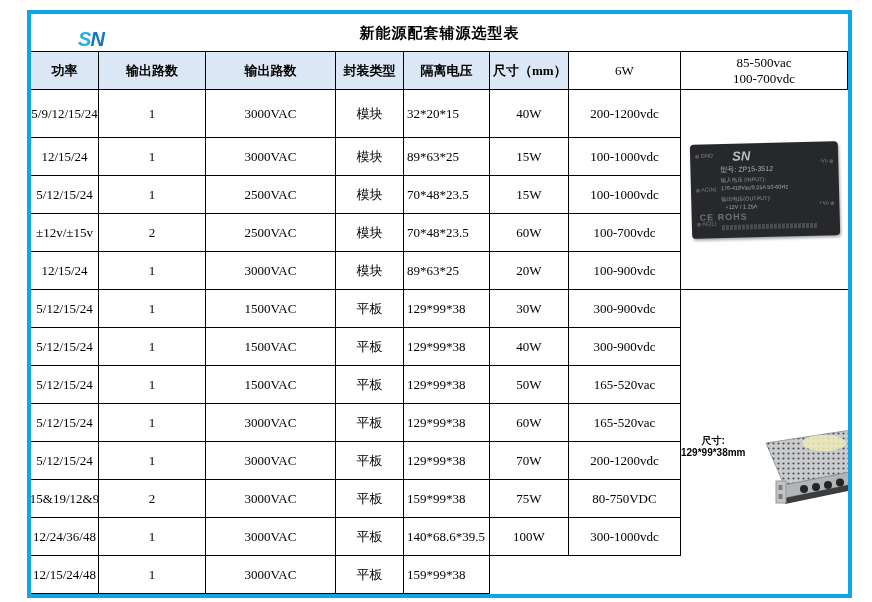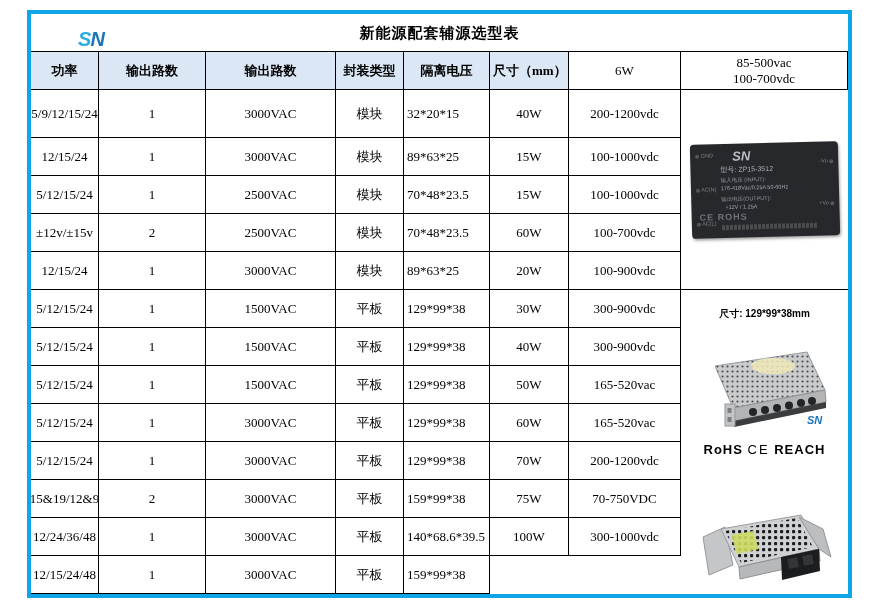--- a/index.html
+++ b/index.html
@@ -29,21 +29,21 @@
     grid-column:1/-1;border-right:none;position:relative;
     display:flex;align-items:center;justify-content:center;
   }
   .doc-title{font-weight:bold;font-size:15px;letter-spacing:1px;}
   .logo{position:absolute;left:20px;top:2px;width:80px;text-align:center;line-height:1;}
   .logo-word{font-style:italic;font-weight:bold;font-size:20px;font-family:"Liberation Sans","DejaVu Sans",sans-serif;letter-spacing:-1px;}
   .logo-s{color:#29abe2;}
   .logo-n{color:#1b75bb;}
   
   .remarks-a{grid-area:3/8/8/9;}
-  .remarks-b{grid-area:8/8/16/9;flex-direction:column;justify-content:flex-start;padding-top:18px;border-bottom:none;}
+  .remarks-b{grid-area:8/8/16/9;flex-direction:row;justify-content:flex-start;padding-top:18px;border-bottom:none;}
   
   .module-photo{
     width:148px;height:94px;background:#26282b;border-radius:4px;position:relative;
     transform:rotate(-1.5deg);color:#8e9296;text-align:left;
     font-family:"Liberation Sans","DejaVu Sans",sans-serif;
     box-shadow:1px 2px 3px rgba(0,0,0,.35);
   }
   .module-photo .m-logo{position:absolute;left:42px;top:5px;font-style:italic;font-weight:bold;font-size:13px;color:#b9bdc1;}
   .module-photo .m-model{position:absolute;left:30px;top:22px;font-size:7px;color:#aeb2b6;}
   .module-photo .m-l1{position:absolute;left:30px;top:33px;font-size:5.5px;}
@@ -229,21 +229,21 @@
     <div class="cell td col6">平板</div>
     <div class="cell td col7">129*99*38</div>
     <div class="cell td col1">70W</div>
     <div class="cell td col2">200-1200vdc</div>
     <div class="cell td col3">15&amp;19/12&amp;9</div>
     <div class="cell td col4">2</div>
     <div class="cell td col5">3000VAC</div>
     <div class="cell td col6">平板</div>
     <div class="cell td col7">159*99*38</div>
     <div class="cell td col1">75W</div>
-    <div class="cell td col2">70-750VDC</div>
+    <div class="cell td col2">80-750VDC</div>
     <div class="cell td col3">12/24/36/48</div>
     <div class="cell td col4">1</div>
     <div class="cell td col5">3000VAC</div>
     <div class="cell td col6">平板</div>
     <div class="cell td col7">140*68.6*39.5</div>
     <div class="cell td col1">100W</div>
     <div class="cell td col2">300-1000vdc</div>
     <div class="cell td col3">12/15/24/48</div>
     <div class="cell td col4">1</div>
     <div class="cell td col5">3000VAC</div>

